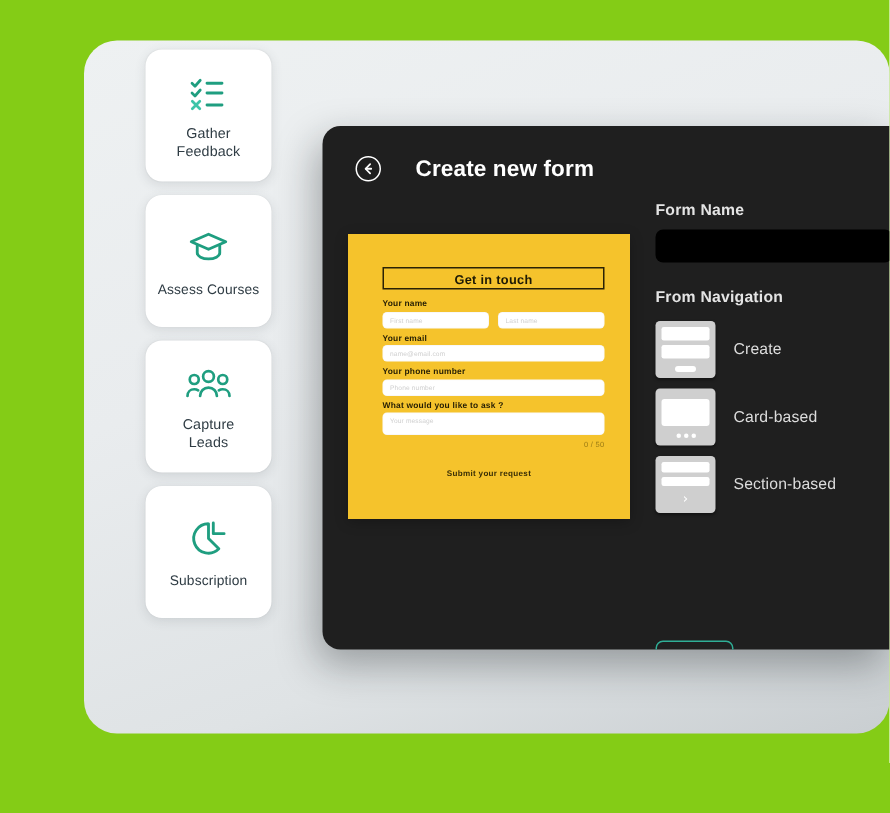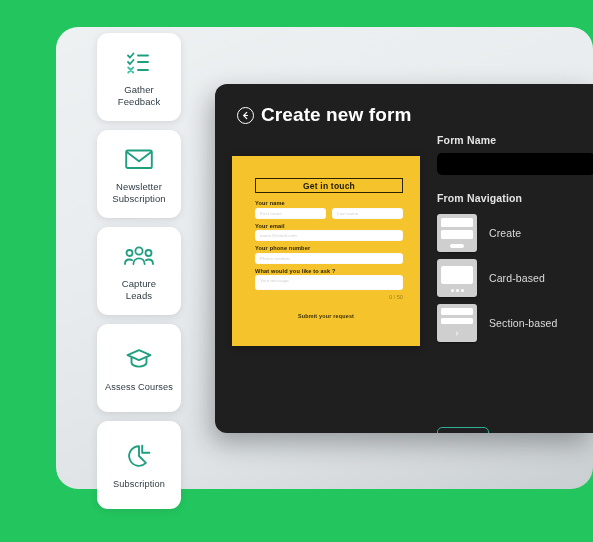--- a/index.html
+++ b/index.html
@@ -2,21 +2,21 @@
 <html><head>
 <meta charset="utf-8">
 <style>
   * { box-sizing: border-box; margin: 0; padding: 0; }
   html, body {
     width: 593px; height: 542px;
     background: #ffffff;
     font-family: "Liberation Sans", sans-serif;
     overflow: hidden;
   }
-  #stage { position: relative; width: 593px; height: 542px; background:#22c55e; }
+  #stage { position: relative; width: 593px; height: 542px; background:#84cc16; }
 
   
   .backdrop {
     position: absolute;
     left: 56px; top: 27px;
     width: 537px; height: 462px;
     border-radius: 22px;
     background: linear-gradient(160deg,#eef1f2 0%, #e9ecee 40%, #dfe3e5 75%, #c9ced1 100%);
   }
 
@@ -65,21 +65,21 @@
     position: absolute; left: 22px; top: 20px;
     display: flex; align-items: center; gap: 7px;
   }
   .back-circle {
     width: 17px; height: 17px; border-radius: 50%;
     border: 1.4px solid #fff;
     display: flex; align-items: center; justify-content: center;
     flex: 0 0 auto;
   }
   .dark-title {
-    color: #fff; font-size: 19px; font-weight: bold; letter-spacing: .1px;
+    color: #fff; font-size: 15px; font-weight: bold; letter-spacing: .1px; margin-left: 16px;
   }
 
   
   .yellow {
     position: absolute;
     left: 17px; top: 72px;
     width: 188px; height: 190px;
     background: #F5C32C;
     box-shadow: 0 2px 8px rgba(0,0,0,.25);
   }
@@ -191,54 +191,44 @@
           <path d="M2 5.5l2 2 3.5-4" stroke="#1f9e80" stroke-width="1.8" stroke-linecap="round" stroke-linejoin="round"></path>
           <path d="M2 12l2 2 3.5-4" stroke="#1f9e80" stroke-width="1.8" stroke-linecap="round" stroke-linejoin="round"></path>
           <path d="M2.2 17.5l5 5M7.2 17.5l-5 5" stroke="#3dc4a8" stroke-width="1.8" stroke-linecap="round"></path>
           <path d="M12 5.5h10M12 12h10M12 20h10" stroke="#1f9e80" stroke-width="1.9" stroke-linecap="round"></path>
         </svg>
       </span>
       <span class="lbl">Gather
 Feedback</span>
     </div>
 
-    <div class="card">
+
+    <div class="card wide">
       <span class="ico">
-        <svg width="28" height="22" viewBox="0 0 28 22" fill="none">
-          <rect x="1.2" y="2.5" width="25.6" height="17.5" rx="1.6" stroke="#1f9e80" stroke-width="1.9"></rect>
-          <path d="M1.8 4l12.2 9.2L26.2 4" stroke="#1f9e80" stroke-width="1.9" stroke-linecap="round" stroke-linejoin="round"></path>
-        </svg>
-      </span>
-      <span class="lbl">Newsletter
-Subscription</span>
+        <svg width="28" height="24" viewBox="0 0 28 24" fill="none">
+          <path d="M14 3.2L25.5 8.2 14 13.2 2.5 8.2 14 3.2z" stroke="#1f9e80" stroke-width="1.9" stroke-linejoin="round"></path>
+          <path d="M6.5 10.4v5.2c0 2.2 3.4 4 7.5 4s7.5-1.8 7.5-4v-5.2" stroke="#1f9e80" stroke-width="1.9" stroke-linecap="round" stroke-linejoin="round"></path>
+        </svg>
+      </span>
+      <span class="lbl">Assess Courses</span>
     </div>
 
     <div class="card">
       <span class="ico">
         <svg width="30" height="22" viewBox="0 0 30 22" fill="none">
           <circle cx="15" cy="6" r="3.6" stroke="#1f9e80" stroke-width="1.8"></circle>
           <circle cx="5.5" cy="8" r="3" stroke="#1f9e80" stroke-width="1.8"></circle>
           <circle cx="24.5" cy="8" r="3" stroke="#1f9e80" stroke-width="1.8"></circle>
           <path d="M9.4 19c0-3.3 2.5-5.6 5.6-5.6s5.6 2.3 5.6 5.6" stroke="#1f9e80" stroke-width="1.8" stroke-linecap="round"></path>
           <path d="M1 19c0-2.7 1.9-4.5 4.5-4.5 1 0 1.9.25 2.6.7" stroke="#1f9e80" stroke-width="1.8" stroke-linecap="round"></path>
           <path d="M29 19c0-2.7-1.9-4.5-4.5-4.5-1 0-1.9.25-2.6.7" stroke="#1f9e80" stroke-width="1.8" stroke-linecap="round"></path>
         </svg>
       </span>
       <span class="lbl">Capture
 Leads</span>
-    </div>
-
-    <div class="card wide">
-      <span class="ico">
-        <svg width="28" height="24" viewBox="0 0 28 24" fill="none">
-          <path d="M14 3.2L25.5 8.2 14 13.2 2.5 8.2 14 3.2z" stroke="#1f9e80" stroke-width="1.9" stroke-linejoin="round"></path>
-          <path d="M6.5 10.4v5.2c0 2.2 3.4 4 7.5 4s7.5-1.8 7.5-4v-5.2" stroke="#1f9e80" stroke-width="1.9" stroke-linecap="round" stroke-linejoin="round"></path>
-        </svg>
-      </span>
-      <span class="lbl">Assess Courses</span>
     </div>
 
     <div class="card wide">
       <span class="ico">
         <svg width="26" height="26" viewBox="0 0 26 26" fill="none">
           <path d="M13 3.2a9.8 9.8 0 106.9 16.7L13 13V3.2z" stroke="#1f9e80" stroke-width="1.9" stroke-linejoin="round"></path>
           <path d="M16.2 2.6v7.2h7.2" stroke="#1f9e80" stroke-width="1.9" stroke-linecap="round" stroke-linejoin="round"></path>
         </svg>
       </span>
       <span class="lbl">Subscription</span>

